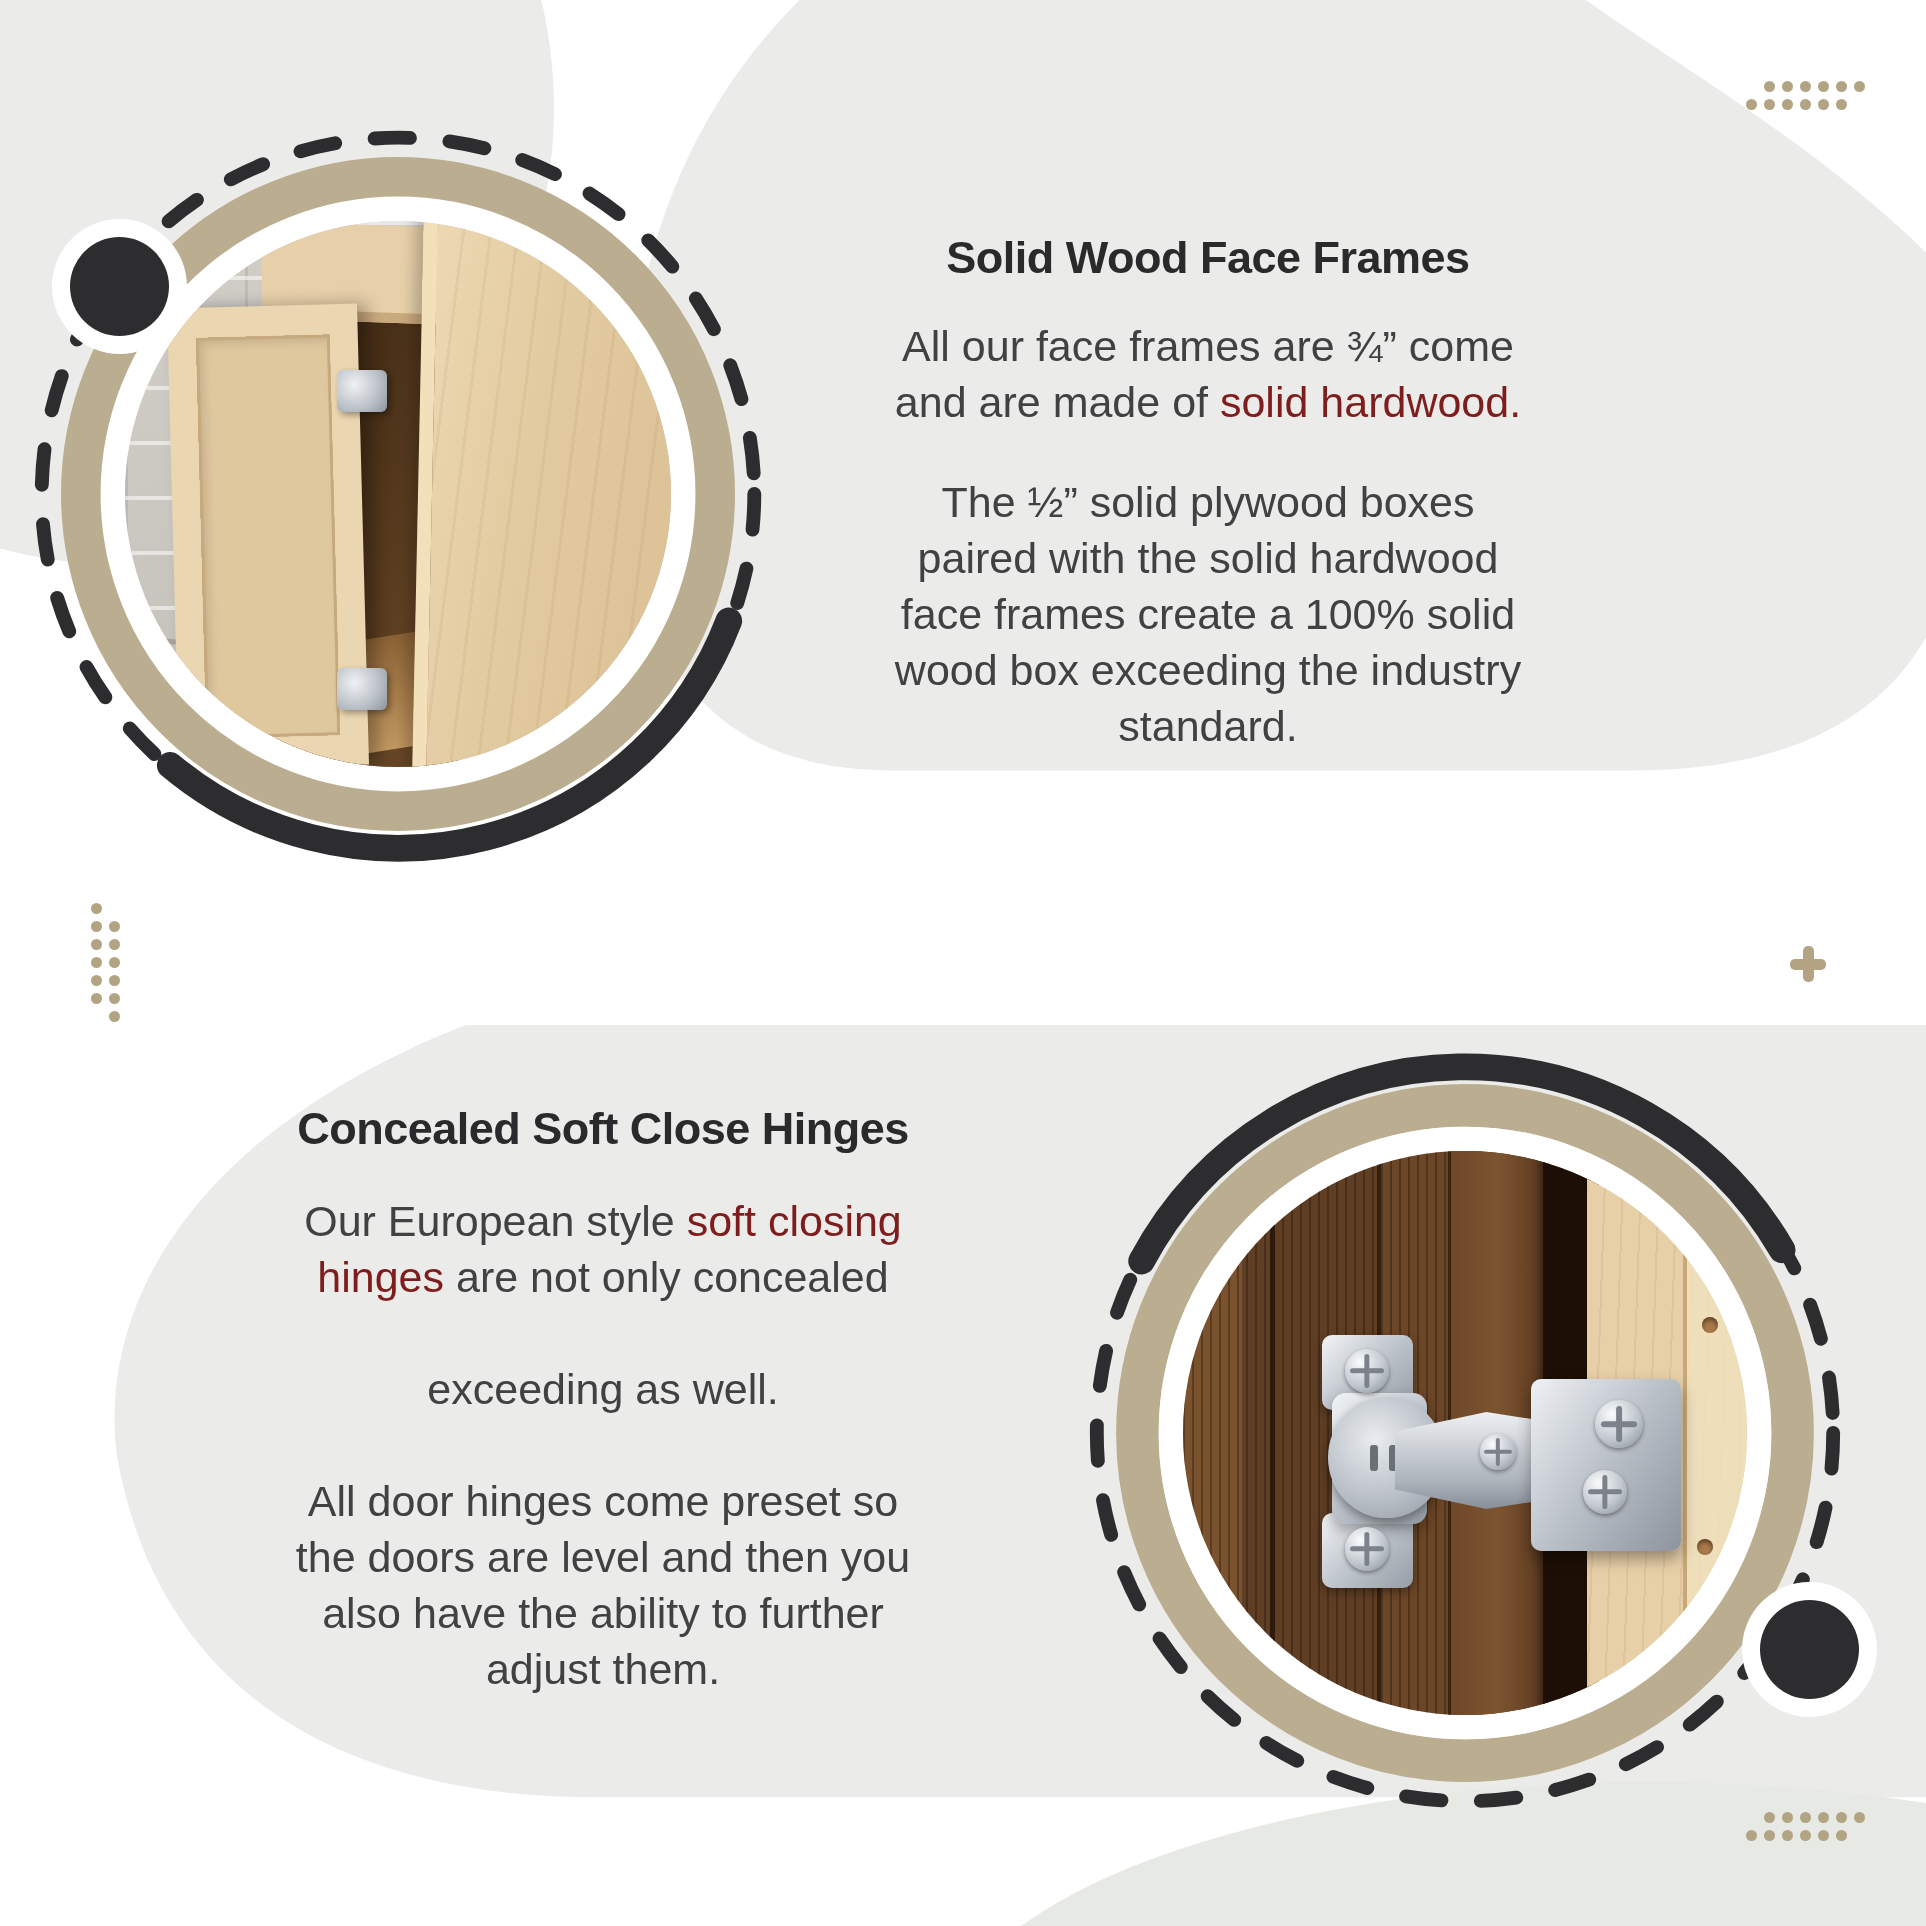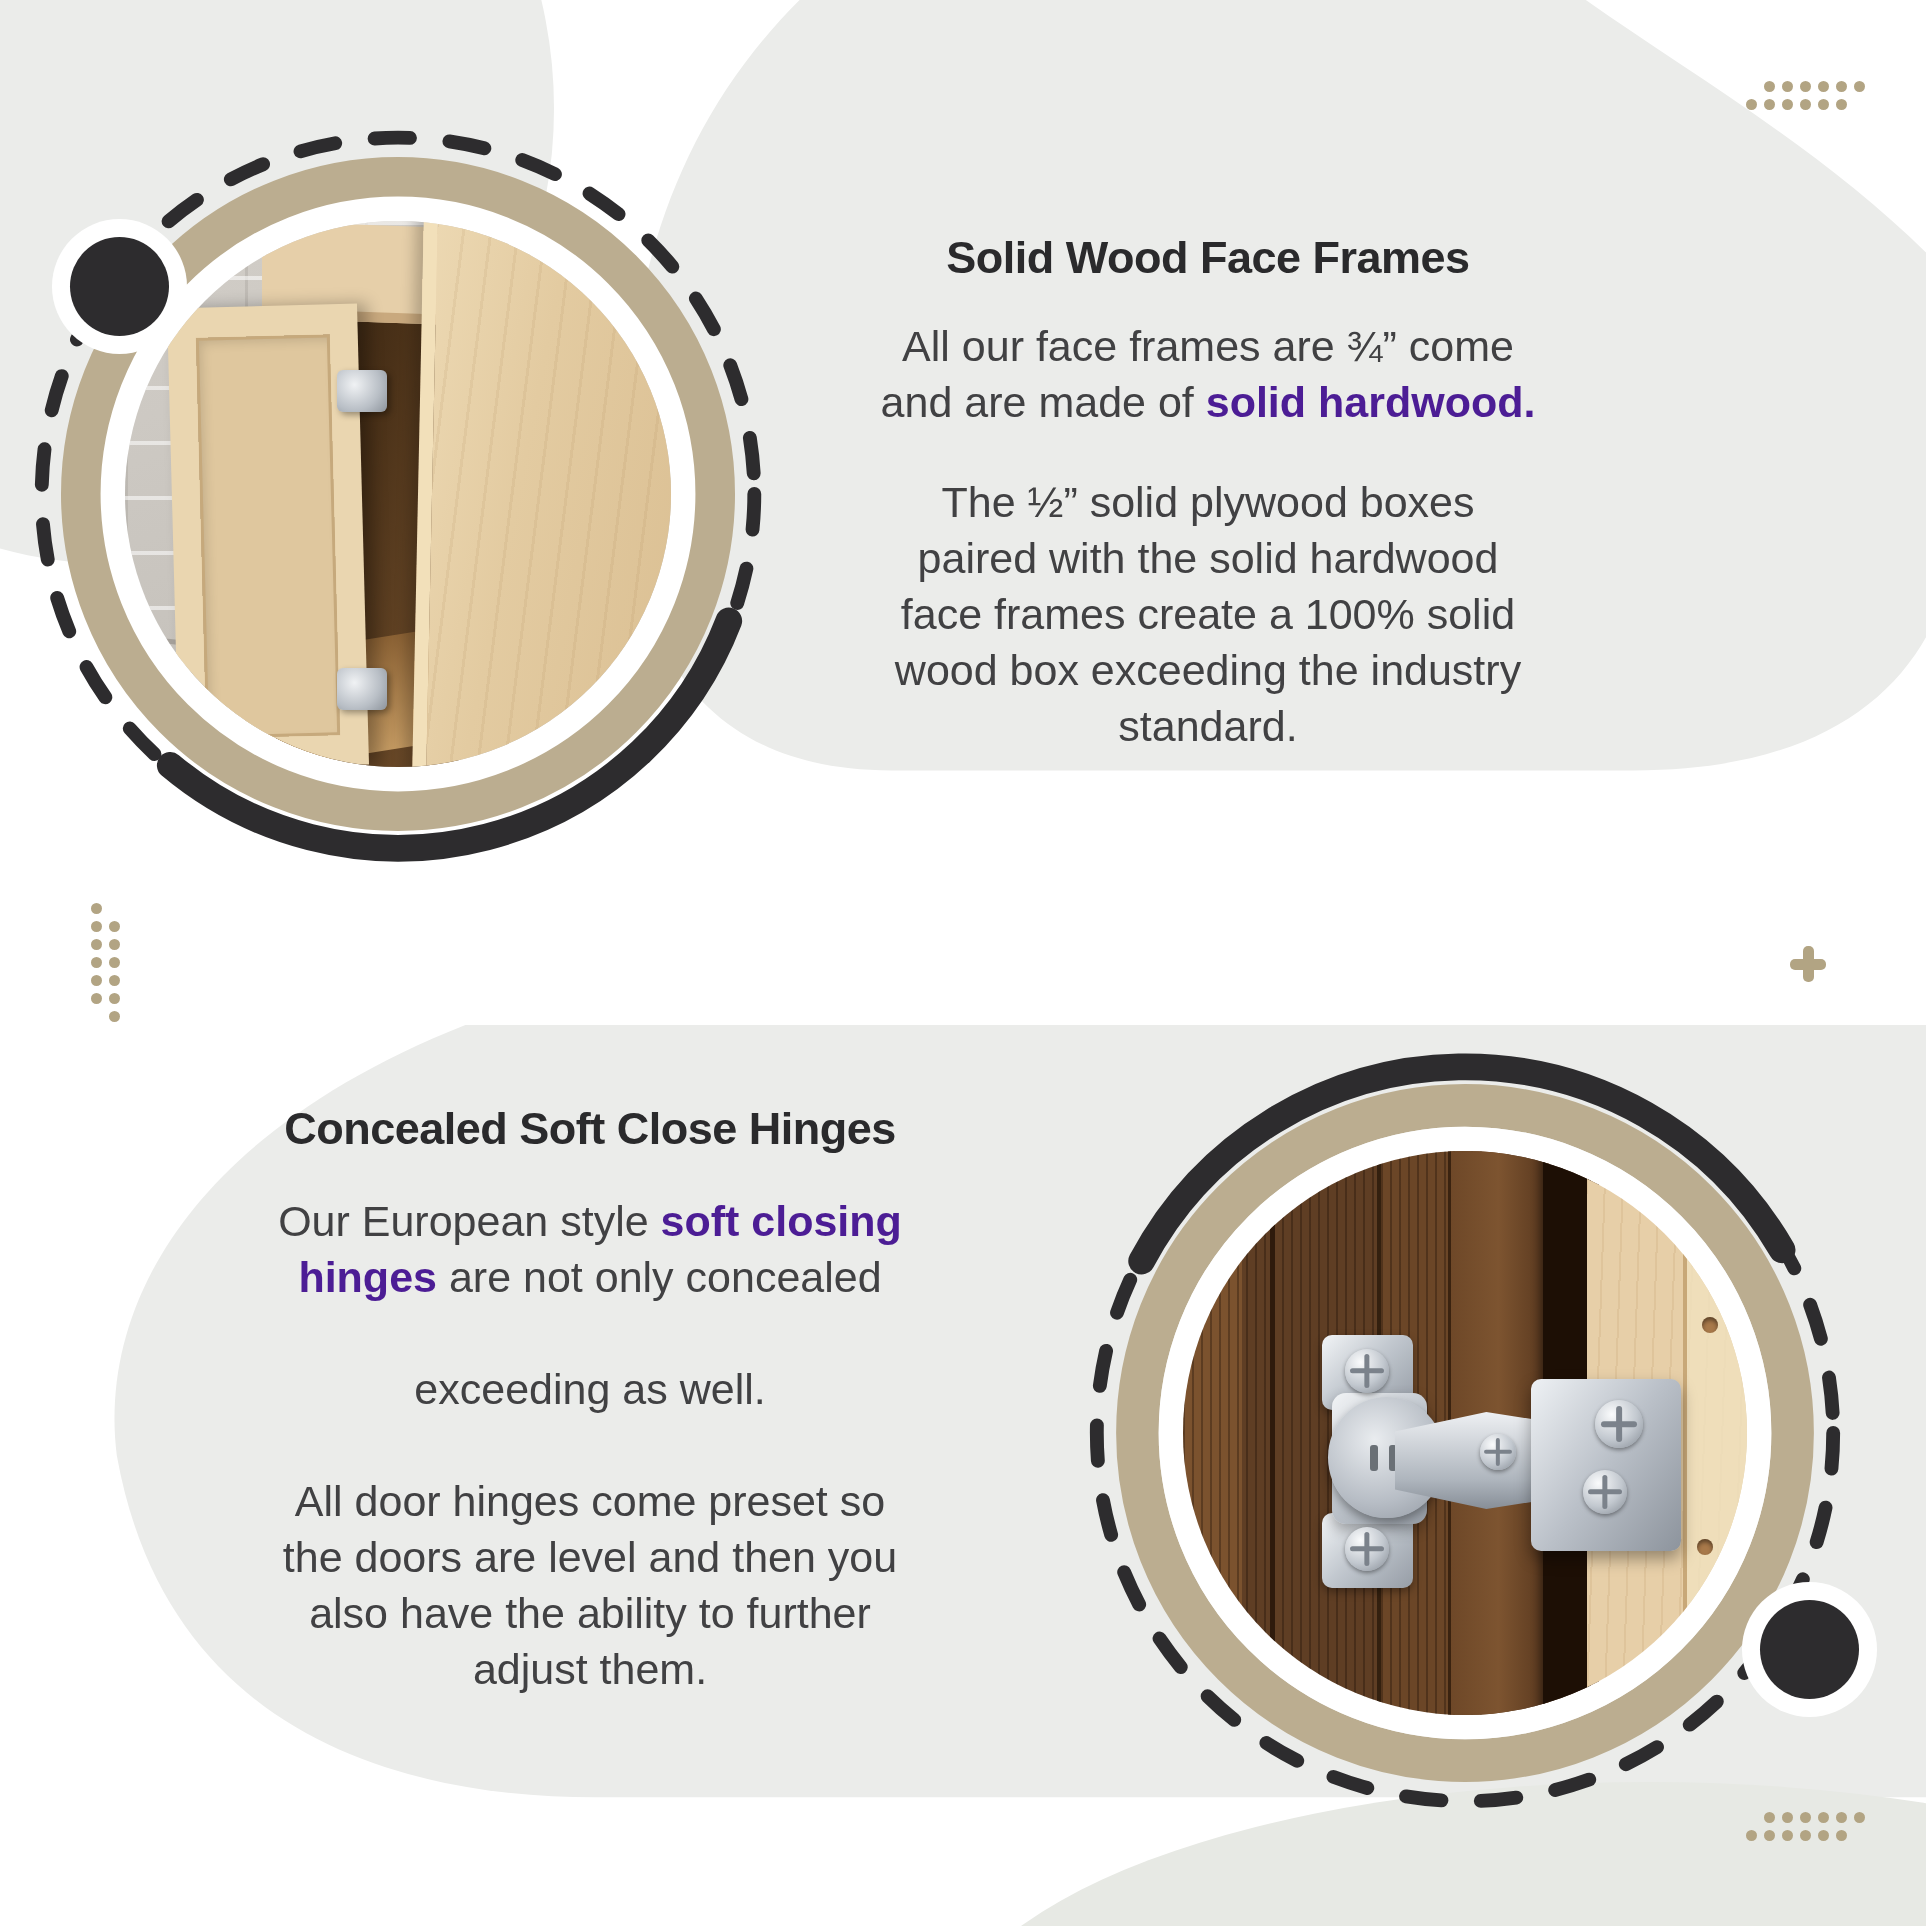--- a/index.html
+++ b/index.html
@@ -116,25 +116,25 @@
   .sc-p1{left:162px;top:198px;width:44px;height:44px;}
   .sc-p2{left:162px;top:376px;width:44px;height:44px;}
   .sc-b1{left:412px;top:249px;width:48px;height:48px;}
   .sc-b2{left:400px;top:319px;width:44px;height:44px;}
   .sc-arm{left:297px;top:283px;width:36px;height:36px;}
   
   .feature-text{position:absolute;text-align:center;z-index:4;}
   .feature-text h2{
     margin:0;font-size:45px;line-height:69px;font-weight:800;letter-spacing:-0.5px;color:#2a2a2c;}
   .feature-text p{margin:0;font-size:43px;line-height:56px;color:#414143;}
-  .feature-text .b{font-weight:700;color:#4c1d95;}
+  .feature-text .b{font-weight:400;color:#7f1d1d;}
   .text-1{left:634px;top:223px;width:1148px;}
   .text-1 h2{margin-bottom:26px;}
   .text-1 p+p{margin-top:44px;}
-  .text-2{left:110px;top:1094px;width:960px;}
+  .text-2{left:123px;top:1094px;width:960px;}
   .text-2 h2{margin-bottom:30px;}
   .text-2 p+p{margin-top:56px;}
 </style>
 </head>
 <body>
 
 <div class="blob-a"></div>
 <svg class="blob-svg" viewBox="0 0 1946 1946" aria-hidden="true">
   <path fill="#ebecea" d="M 840 -30
     C 700 90, 640 250, 632 430

